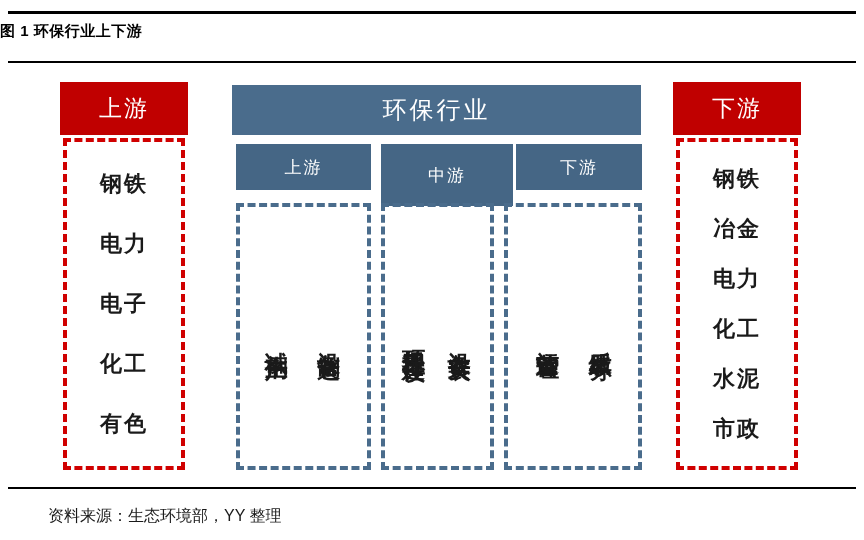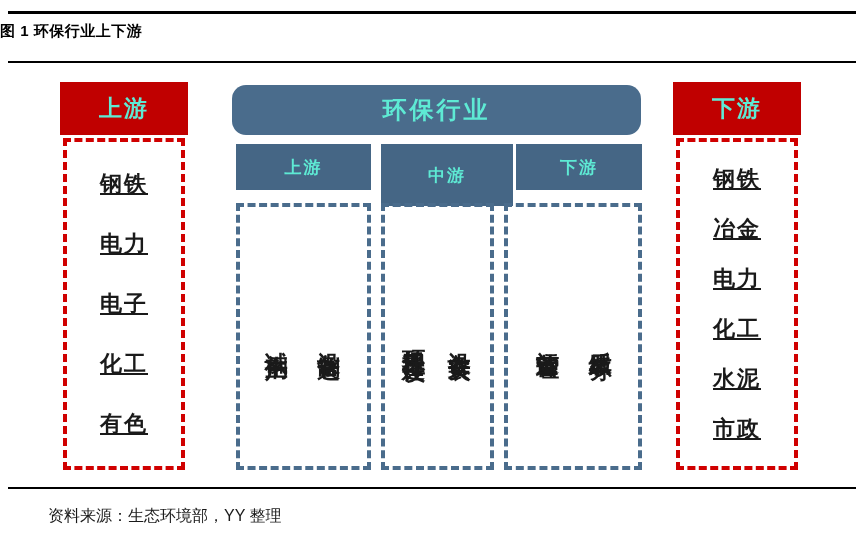--- a/index.html
+++ b/index.html
@@ -38,34 +38,33 @@
     letter-spacing: 0.5px;
     color: #000;
   }
 
   
   .solid-head {
     position: absolute;
     display: flex;
     align-items: center;
     justify-content: center;
-    color: #5eead4;
-    font-weight: bold;
+    color: #ffffff;
+    font-weight: normal;
     box-sizing: border-box;
   }
   .red-head {
     background: #C00000;
     font-size: 23px;
     letter-spacing: 2px;
   }
   .blue-head-main {
     background: #4A6C8C;
     font-size: 24px;
     letter-spacing: 3px;
-    border-radius: 14px;
   }
   .blue-head-sub {
     background: #456685;
     font-size: 17px;
     letter-spacing: 2px;
   }
 
   .dashed-box {
     position: absolute;
     box-sizing: border-box;
@@ -87,21 +86,20 @@
     justify-content: space-around;
     box-sizing: border-box;
   }
   .v-list .item {
     font-size: 22px;
     font-weight: bold;
     letter-spacing: 2px;
     color: #1a1a1a;
     line-height: 1.05;
     white-space: nowrap;
-    text-decoration: underline;
   }
 
   
   .vtext-row {
     position: absolute;
     display: flex;
     flex-direction: row;
     align-items: center;
     justify-content: space-evenly;
     box-sizing: border-box;

